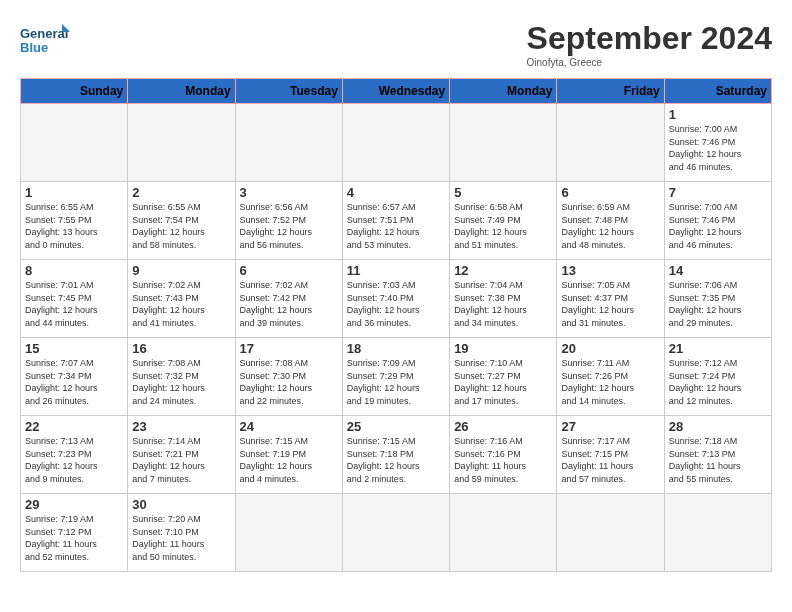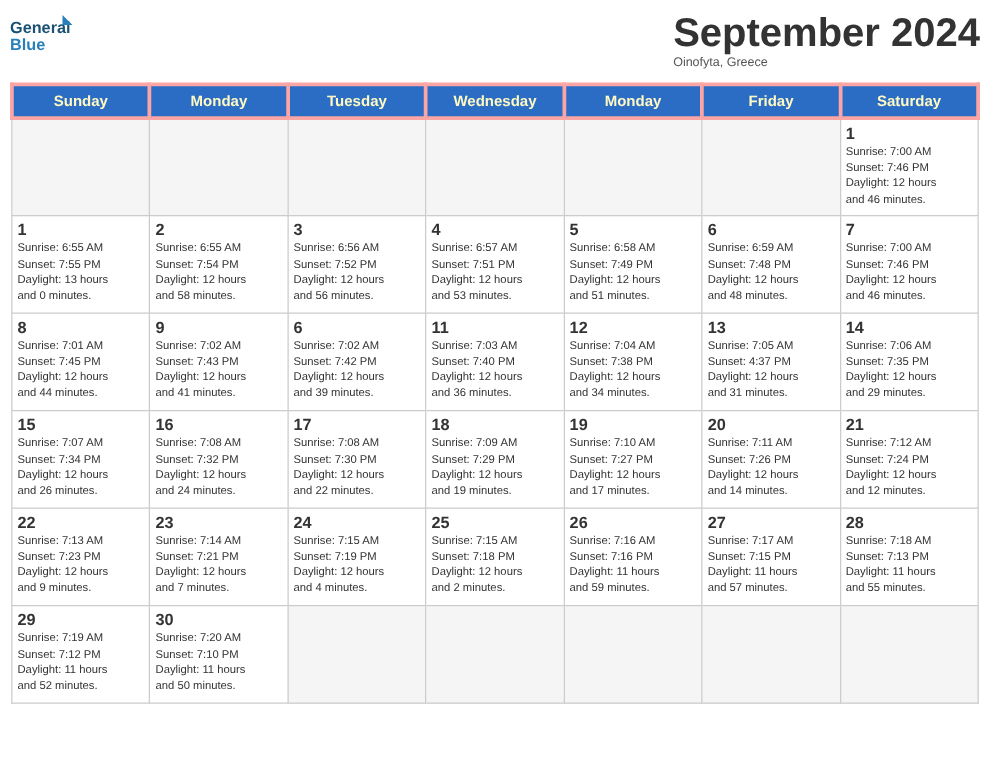--- a/index.html
+++ b/index.html
@@ -6,21 +6,21 @@
     body {
       font-family: Arial, sans-serif;
       background: #fff;
       width: 792px;
       height: 612px;
       overflow: hidden;
     }
     .page {
       width: 792px;
       height: 612px;
-      padding: 8px;
+      padding: 20px;
       background: #fff;
     }
     .header {
       display: flex;
       justify-content: space-between;
       align-items: flex-start;
       margin-bottom: 10px;
     }
     .logo {
       display: flex;
@@ -39,26 +39,26 @@
       font-size: 10px;
       color: #555;
     }
     table {
       width: 100%;
       border-collapse: collapse;
       table-layout: fixed;
     }
     th {
       background-color: #2b6cc4;
-      color: #fef9c3;
+      color: #000000;
       font-size: 12px;
       font-weight: bold;
       padding: 5px 4px;
-      text-align: center;
-      border: 3px solid #fca5a5;
+      text-align: right;
+      border: 1px solid #fca5a5;
     }
     td {
       border: 1px solid #ccc;
       vertical-align: top;
       padding: 3px 4px;
       font-size: 9.5px;
       color: #333;
       height: 78px;
     }
     td.empty {

